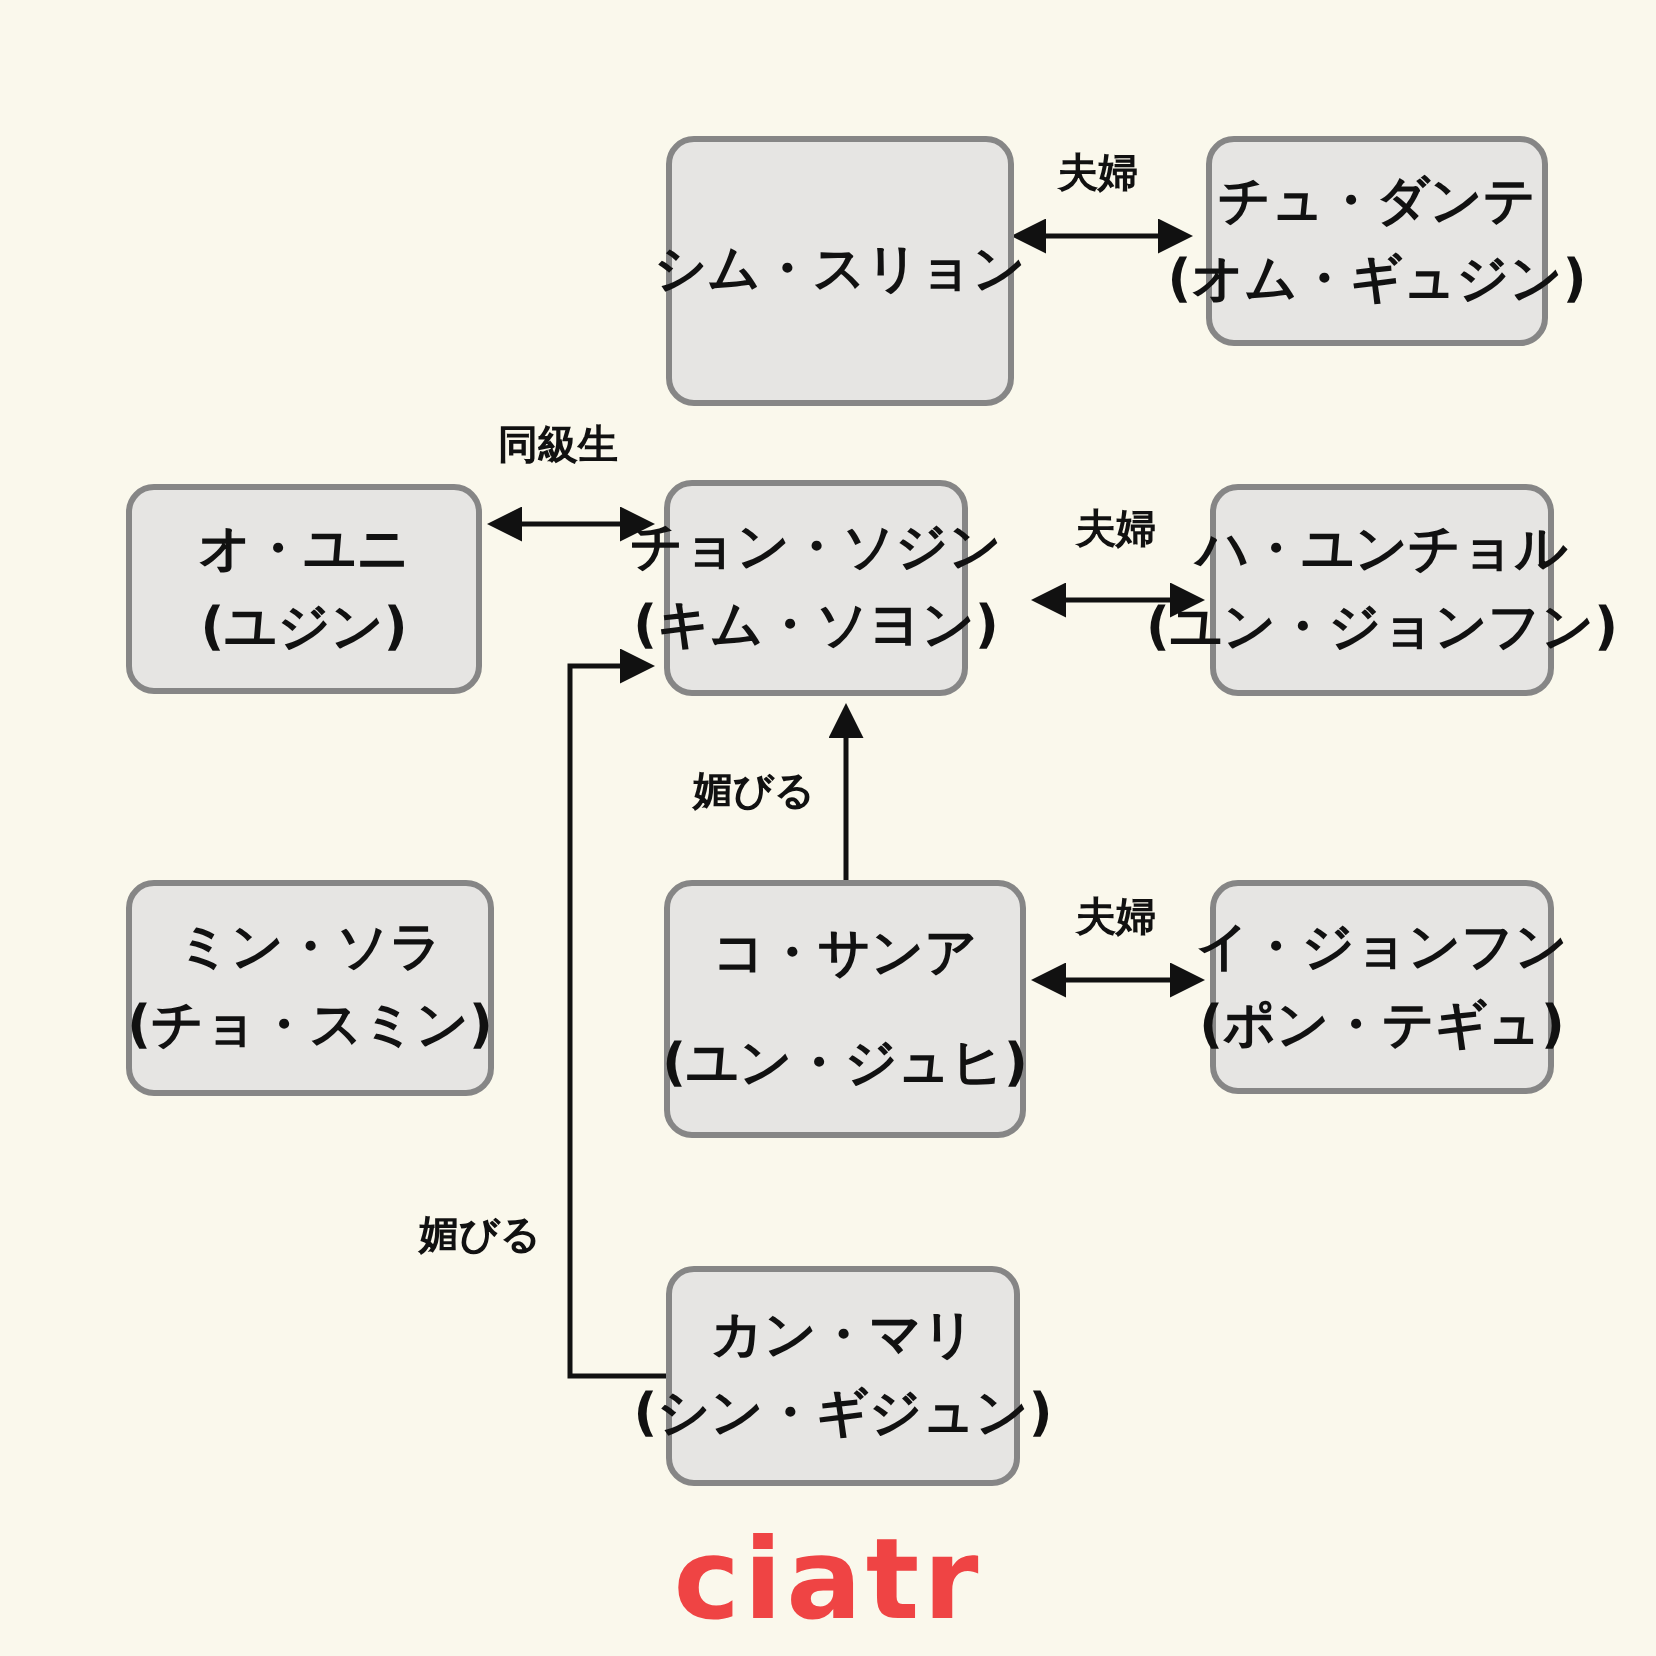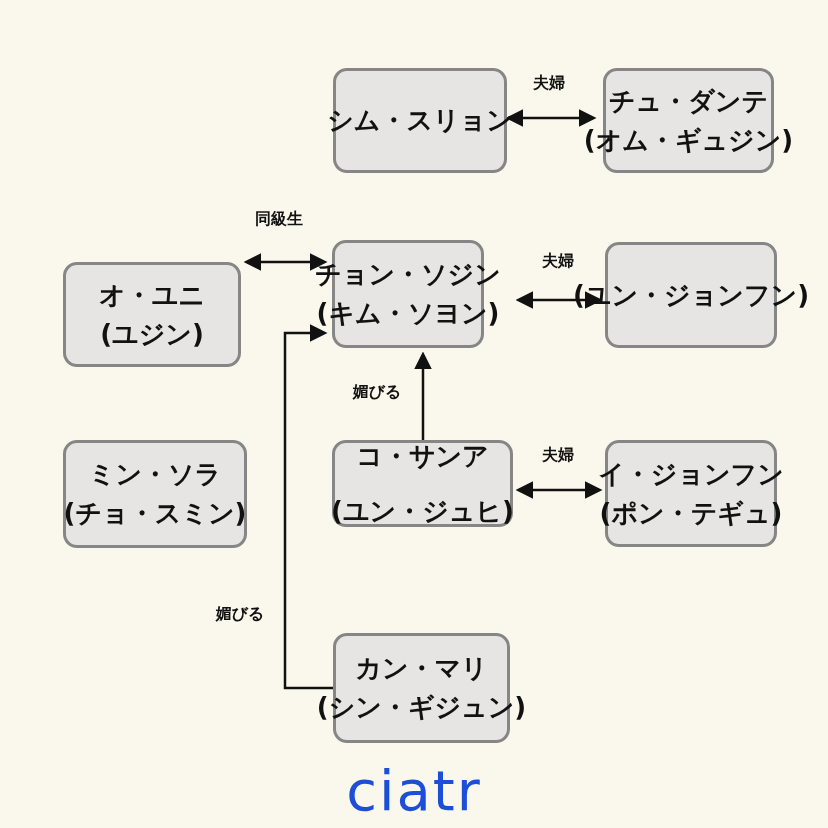--- a/index.html
+++ b/index.html
@@ -27,51 +27,51 @@
     flex-direction: column;
     align-items: center;
     justify-content: center;
     font-size: 26px;
     font-weight: 600;
     line-height: 1.5;
     white-space: nowrap;
     text-align: center;
   }
   .node .name, .node .actor { flex: 0 0 auto; }
-  #n0 { left: 333px; top: 68px;  width: 174px; height: 105px; }
+  #n0 { left: 333px; top: 68px;  width: 174px; height: 135px; }
   #n1 { left: 603px; top: 68px;  width: 171px; height: 105px; }
-  #n2 { left: 63px;  top: 242px; width: 178px; height: 105px; margin-top: 20px; }
+  #n2 { left: 63px;  top: 242px; width: 178px; height: 105px; }
   #n3 { left: 332px; top: 240px; width: 152px; height: 108px; }
   #n4 { left: 605px; top: 242px; width: 172px; height: 106px; }
   #n5 { left: 63px;  top: 440px; width: 184px; height: 108px; }
-  #n6 { left: 332px; top: 440px; width: 181px; height: 87px; gap: 16px; }
+  #n6 { left: 332px; top: 440px; width: 181px; height: 129px; gap: 16px; }
   #n7 { left: 605px; top: 440px; width: 172px; height: 107px; }
   #n8 { left: 333px; top: 633px; width: 177px; height: 110px; justify-content: center; }
   .edge-label {
     position: absolute;
     transform: translateX(-50%);
-    font-size: 16px;
+    font-size: 20px;
     font-weight: 600;
     white-space: nowrap;
   }
   #el0 { left: 549px; top: 73px;  }
   #el1 { left: 279px; top: 209px; }
   #el2 { left: 558px; top: 251px; }
   #el3 { left: 558px; top: 445px; }
   #el4 { left: 377px; top: 382px; }
   #el5 { left: 240px; top: 604px; }
   .logo {
     position: absolute;
     left: 50%;
     top: 758px;
     transform: translateX(-50%);
     font-size: 56px;
-    font-weight: 400;
+    font-weight: 700;
     letter-spacing: 2px;
-    color: #1d4ed8;
+    color: #ef4444;
   }
 </style>
 </head>
 <body>
 
 <div class="canvas">
 
   <svg class="arrows" viewBox="0 0 828 828">
     <defs>
       <marker id="ah" viewBox="0 0 10 10" refX="8" refY="5" markerWidth="7" markerHeight="7" orient="auto-start-reverse">
@@ -95,20 +95,21 @@
   </div>
   <div class="node" id="n2">
     <span class="name">オ・ユニ</span>
     <span class="actor">(ユジン)</span>
   </div>
   <div class="node" id="n3">
     <span class="name">チョン・ソジン</span>
     <span class="actor">(キム・ソヨン)</span>
   </div>
   <div class="node" id="n4">
+    <span class="name">ハ・ユンチョル</span>
     <span class="actor">(ユン・ジョンフン)</span>
   </div>
   <div class="node" id="n5">
     <span class="name">ミン・ソラ</span>
     <span class="actor">(チョ・スミン)</span>
   </div>
   <div class="node" id="n6">
     <span class="name">コ・サンア</span>
     <span class="actor">(ユン・ジュヒ)</span>
   </div>

